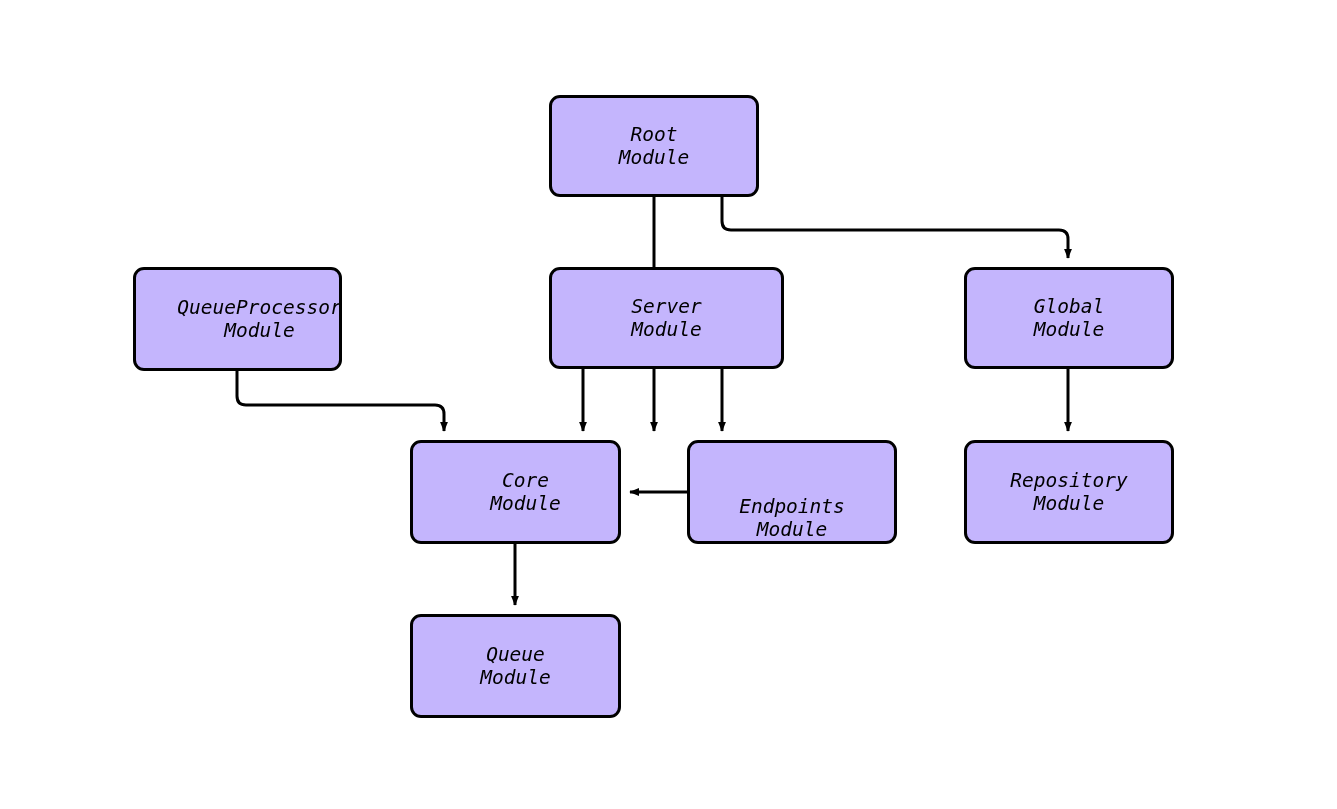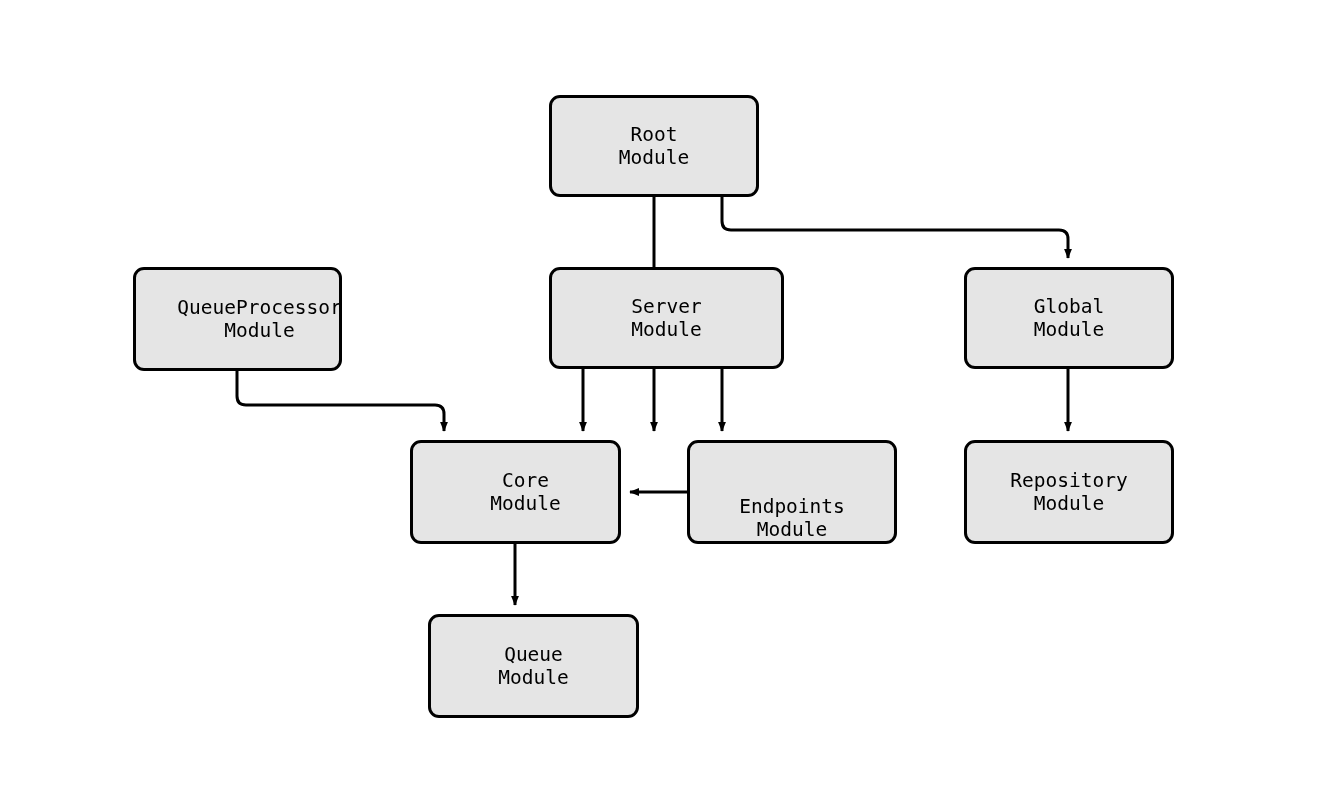--- a/index.html
+++ b/index.html
@@ -22,28 +22,29 @@
     position: absolute;
     left: 0;
     top: 0;
     width: 1337px;
     height: 809px;
     pointer-events: none;
   }
   .node-box {
     position: absolute;
     box-sizing: border-box;
-    background: #e5e5e5;
+    background: #c4b5fd;
     border: 3px solid #000000;
     border-radius: 11px;
     display: flex;
     flex-direction: column;
     align-items: center;
     justify-content: center;
     z-index: 2;
+    font-style: italic;
   }
   .node-label-line {
     font-family: "DejaVu Sans Mono", "Liberation Mono", monospace;
     font-size: 19.5px;
     line-height: 23px;
     color: #000000;
     white-space: pre;
     letter-spacing: 0px;
     text-align: center;
   }
@@ -107,18 +108,18 @@
   <div class="node-box" style="left:687px; top:440px; width:210px; height:104px;justify-content:flex-end;">
     <div class="node-label-line">Endpoints</div>
     <div class="node-label-line">Module</div>
   </div>
 
   <div class="node-box" style="left:964px; top:440px; width:210px; height:104px;">
     <div class="node-label-line">Repository</div>
     <div class="node-label-line">Module</div>
   </div>
 
-  <div class="node-box" style="left:428px; top:614px; width:211px; height:104px;">
+  <div class="node-box" style="left:410px; top:614px; width:211px; height:104px;">
     <div class="node-label-line">Queue</div>
     <div class="node-label-line">Module</div>
   </div>
 
 </div>
 
 </body></html>

